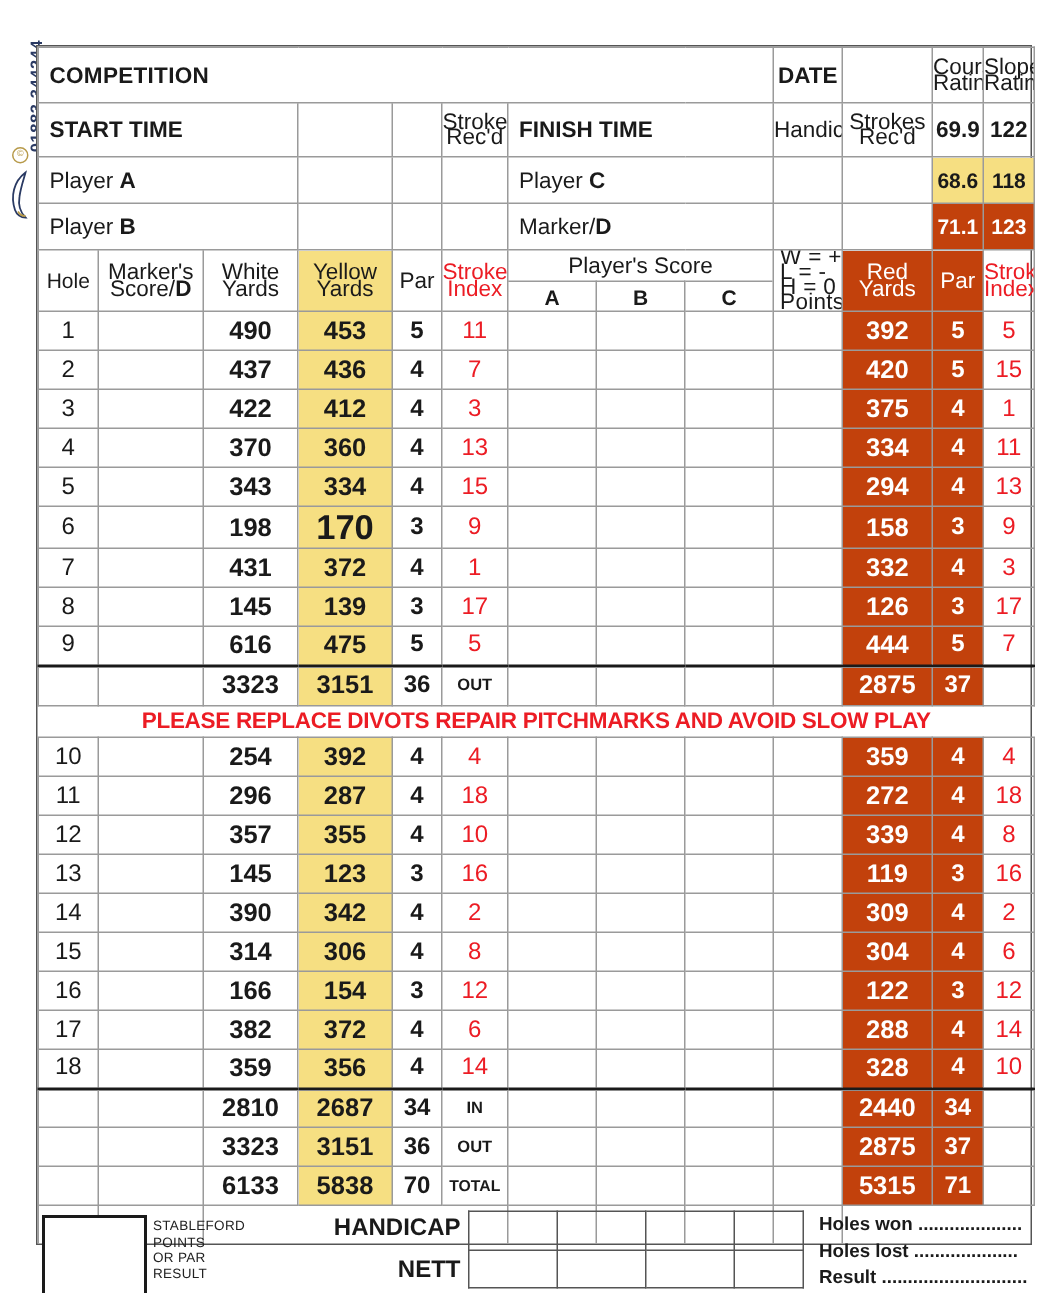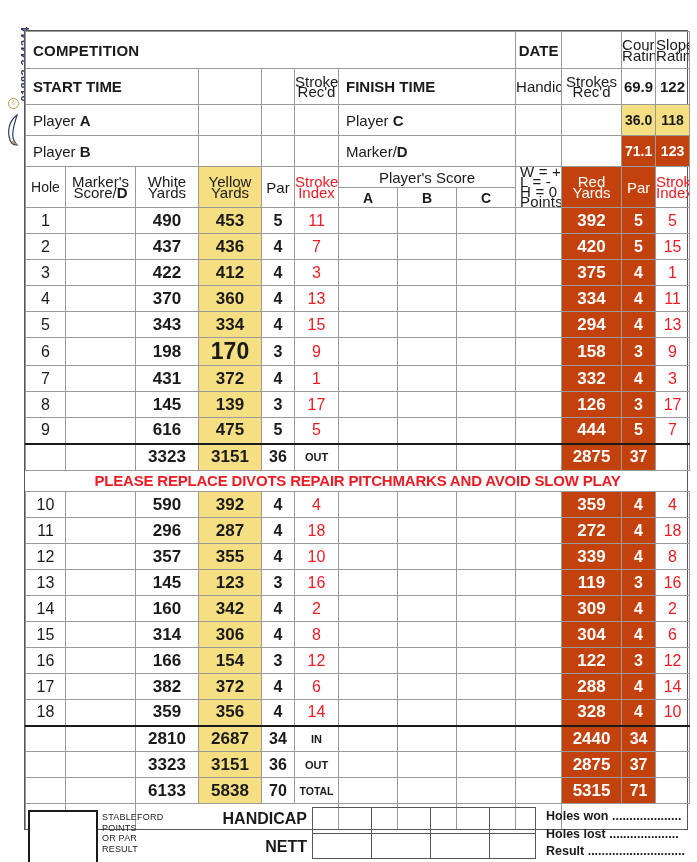--- a/index.html
+++ b/index.html
@@ -169,21 +169,21 @@
           Player <b>A</b>
         </td>
         <td></td>
         <td></td>
         <td></td>
         <td class="l" style="font-size:15px" colspan="3">
           Player <b>C</b>
         </td>
         <td></td>
         <td></td>
-        <td class="c b yellow" style="font-size:14px">36.0</td>
+        <td class="c b yellow" style="font-size:14px">68.6</td>
         <td class="c b yellow" style="font-size:14px">118</td>
       </tr>
 
       <tr>
         <td class="l" style="height:31px;font-size:15px" colspan="3">
           Player <b>B</b>
         </td>
         <td></td>
         <td></td>
         <td></td>
@@ -378,21 +378,21 @@
 
       <tr>
         <td class="banner nbl nbr" colspan="13">PLEASE REPLACE DIVOTS REPAIR PITCHMARKS AND AVOID SLOW PLAY</td>
       </tr>
 
       </tbody>
         <tbody id="back-nine-body">
           <tr>
             <td class="c" style="font-size:16px;height:26px">10</td>
             <td></td>
-            <td class="c b" style="font-size:17px">590</td>
+            <td class="c b" style="font-size:17px">254</td>
             <td class="c b yellow" style="font-size:17px">392</td>
             <td class="c b" style="font-size:16px">4</td>
             <td class="c redtxt" style="font-size:16px">4</td>
             <td></td>
             <td></td>
             <td></td>
             <td></td>
             <td class="c b red" style="font-size:17px">359</td>
             <td class="c b red" style="font-size:16px">4</td>
             <td class="c redtxt" style="font-size:16px">4</td>
@@ -438,21 +438,21 @@
             <td></td>
             <td></td>
             <td></td>
             <td class="c b red" style="font-size:17px">119</td>
             <td class="c b red" style="font-size:16px">3</td>
             <td class="c redtxt" style="font-size:16px">16</td>
           </tr>
           <tr>
             <td class="c" style="font-size:16px;height:26px">14</td>
             <td></td>
-            <td class="c b" style="font-size:17px">160</td>
+            <td class="c b" style="font-size:17px">390</td>
             <td class="c b yellow" style="font-size:17px">342</td>
             <td class="c b" style="font-size:16px">4</td>
             <td class="c redtxt" style="font-size:16px">2</td>
             <td></td>
             <td></td>
             <td></td>
             <td></td>
             <td class="c b red" style="font-size:17px">309</td>
             <td class="c b red" style="font-size:16px">4</td>
             <td class="c redtxt" style="font-size:16px">2</td>

